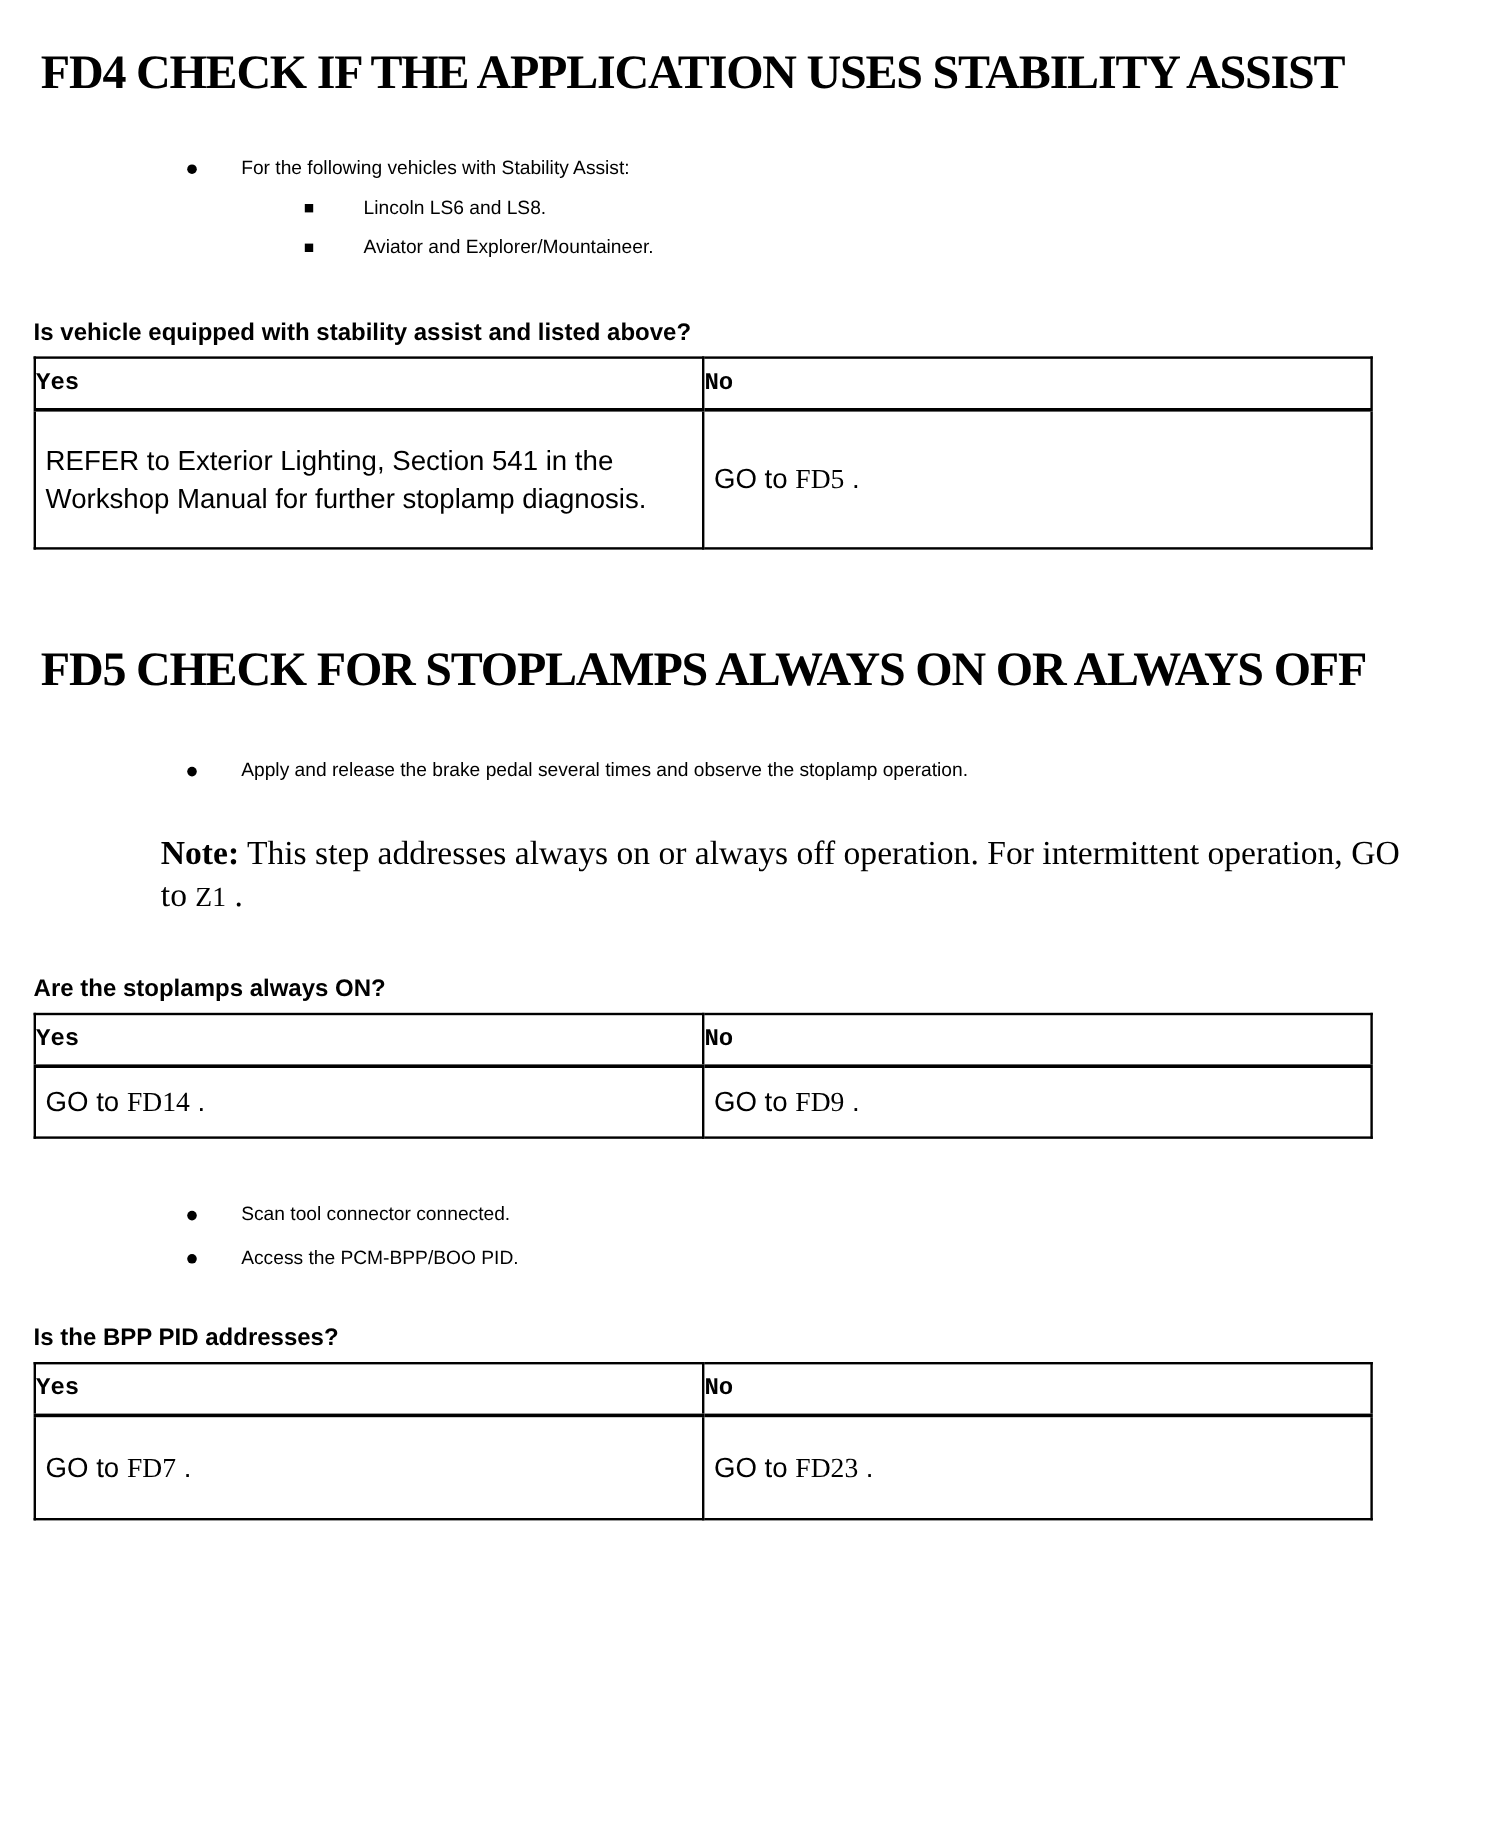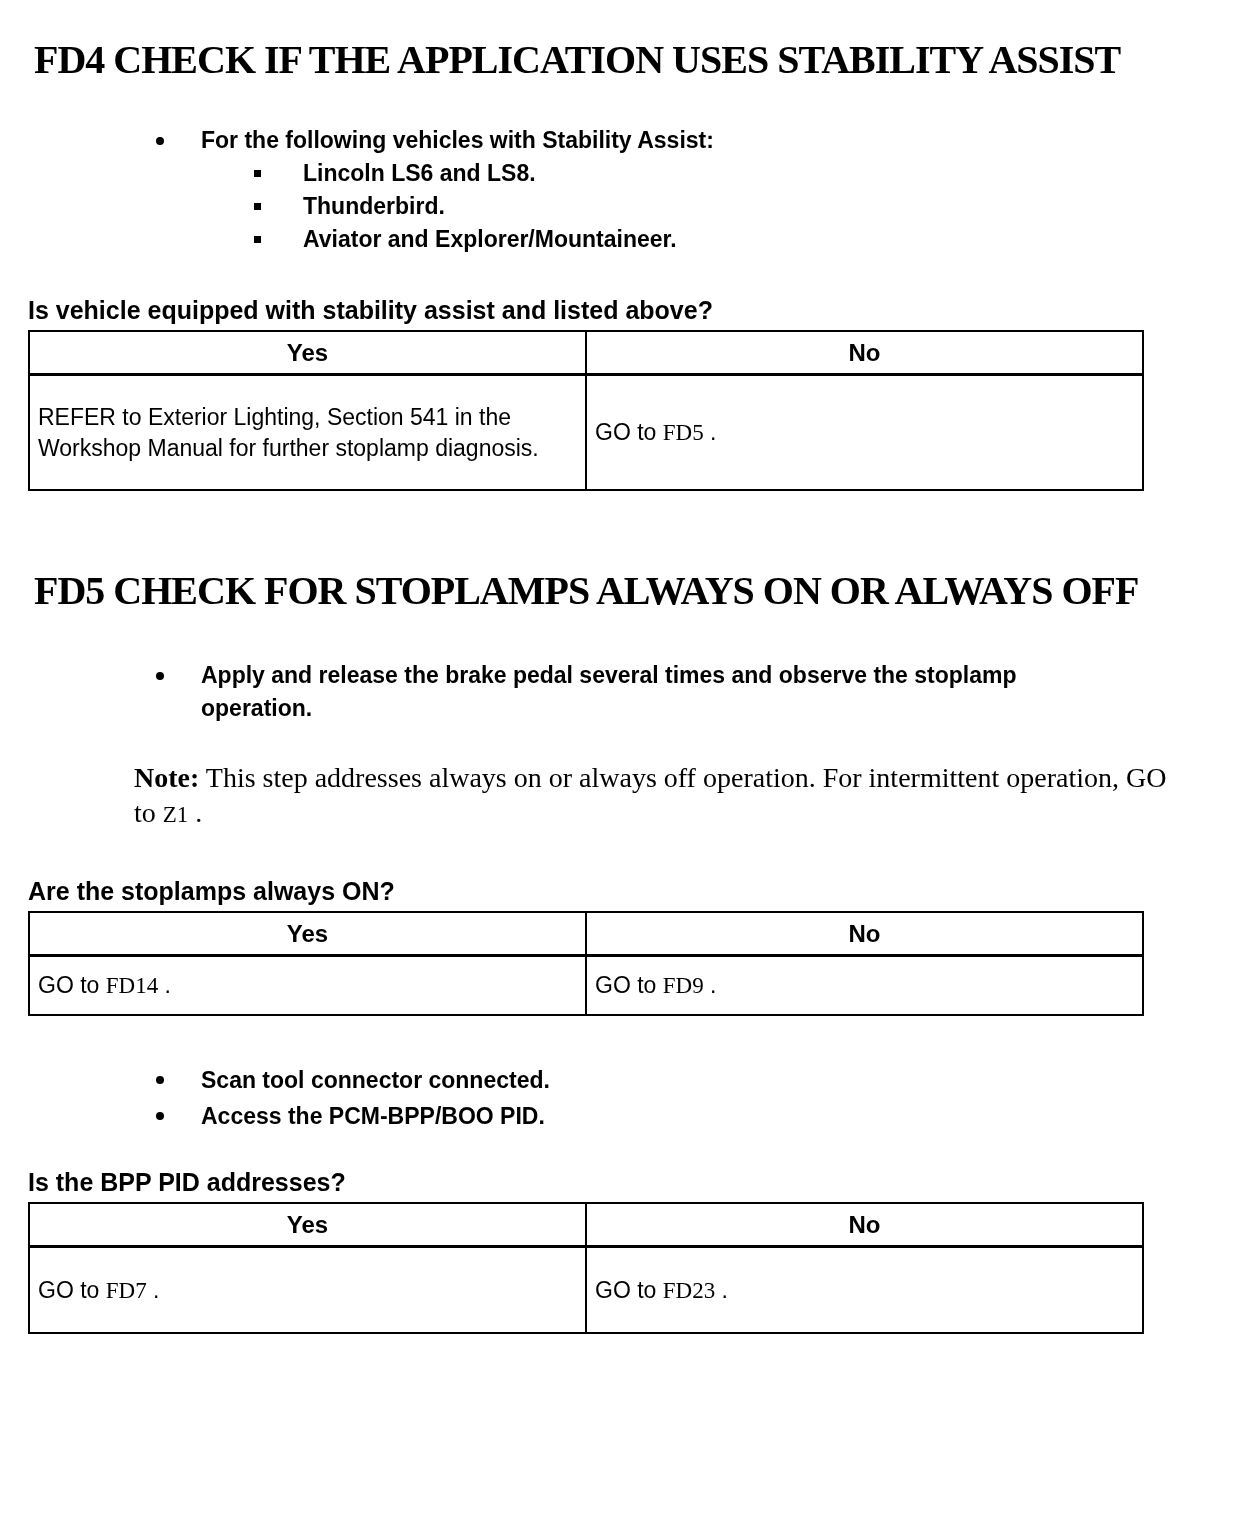--- a/index.html
+++ b/index.html
@@ -20,54 +20,54 @@
     margin: 0 0 0 6px;
     white-space: nowrap;
   }
   .section-fd5 .step-heading { margin-top: 80px; }
   .section-fd6 .step-heading { margin-top: 98px; }
 
   .bullet-block { margin-top: 44px; }
   .section-fd5 .bullet-block { margin-top: 48px; }
   .section-fd6 .bullet-block { margin-top: 46px; text-align: right; }
 
-  .bullet-row { display: flex; align-items: flex-start; font-size: 23px; line-height: 33px; font-weight: bold; }
+  .bullet-row { display: flex; align-items: flex-start; font-size: 16px; line-height: 33px; }
   .section-fd6 .bullet-row { line-height: 36px; }
 
   .marker-l1 { flex: none; width: 45px; margin-left: 128px; display: flex; align-items: center; height: 33px; }
   .section-fd6 .marker-l1 { height: 36px; }
   .dot { width: 8px; height: 8px; background: #000; border-radius: 50%; }
   .marker-l2 { flex: none; width: 49px; margin-left: 226px; display: flex; align-items: center; height: 33px; }
   .sq { width: 7px; height: 7px; background: #000; }
   .bullet-text { display: block; }
   .section-fd5 .bullet-text { max-width: 930px; }
 
   .note {
     font-family: "Liberation Serif", serif;
     font-size: 28px; line-height: 35px;
     margin: 35px 0 0 106px;
     max-width: 1045px;
   }
   .note-label { font-weight: bold; }
 
   .question {
-    font-weight: bold; font-size: 25px; line-height: 29px;
+    font-weight: bold; font-size: 20px; line-height: 29px;
     margin: 40px 0 5px 0;
   }
   .section-fd5 .question { margin-top: 45px; }
   .section-fd6 .question { margin-top: 34px; }
 
   table.decision-table {
     border-collapse: collapse; table-layout: fixed;
     width: 1116px; background: #ffffff;
   }
   .decision-table th, .decision-table td { border: 2px solid #000000; }
   .decision-table th {
-    height: 41px; font-size: 24px; font-weight: bold;
-    text-align: center; padding: 0; border-bottom-width: 3px;
+    height: 41px; font-size: 20px; font-weight: bold;
+    text-align: left; padding: 0; border-bottom-width: 3px; font-family: Liberation Mono, monospace;
   }
   .decision-table td {
     font-size: 23px; line-height: 31px;
     padding: 6px 8px; vertical-align: middle; text-align: left;
   }
   .row-tall td { height: 101px; }
   .row-short td { height: 45px; }
   .row-med td { height: 72px; }
 
   .ref {
@@ -88,26 +88,20 @@
         <span class="marker-l1">
             <span class="dot"></span>
           </span>
         <span class="bullet-text">For the following vehicles with Stability Assist:</span>
       </div>
       <div class="bullet-row">
         <span class="marker-l2">
             <span class="sq"></span>
           </span>
         <span class="bullet-text">Lincoln LS6 and LS8.</span>
-      </div>
-      <div class="bullet-row">
-        <span class="marker-l2">
-            <span class="sq"></span>
-          </span>
-        <span class="bullet-text">Thunderbird.</span>
       </div>
       <div class="bullet-row">
         <span class="marker-l2">
             <span class="sq"></span>
           </span>
         <span class="bullet-text">Aviator and Explorer/Mountaineer.</span>
       </div>
     </div>
 
     <p class="question">Is vehicle equipped with stability assist and listed above?</p>

